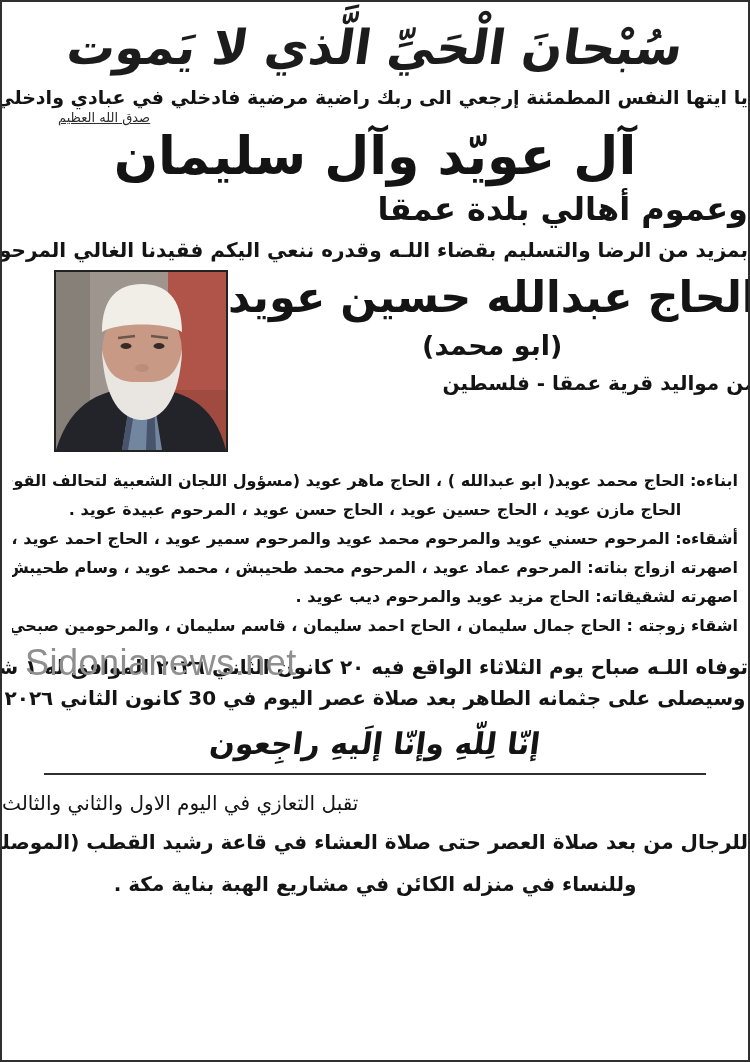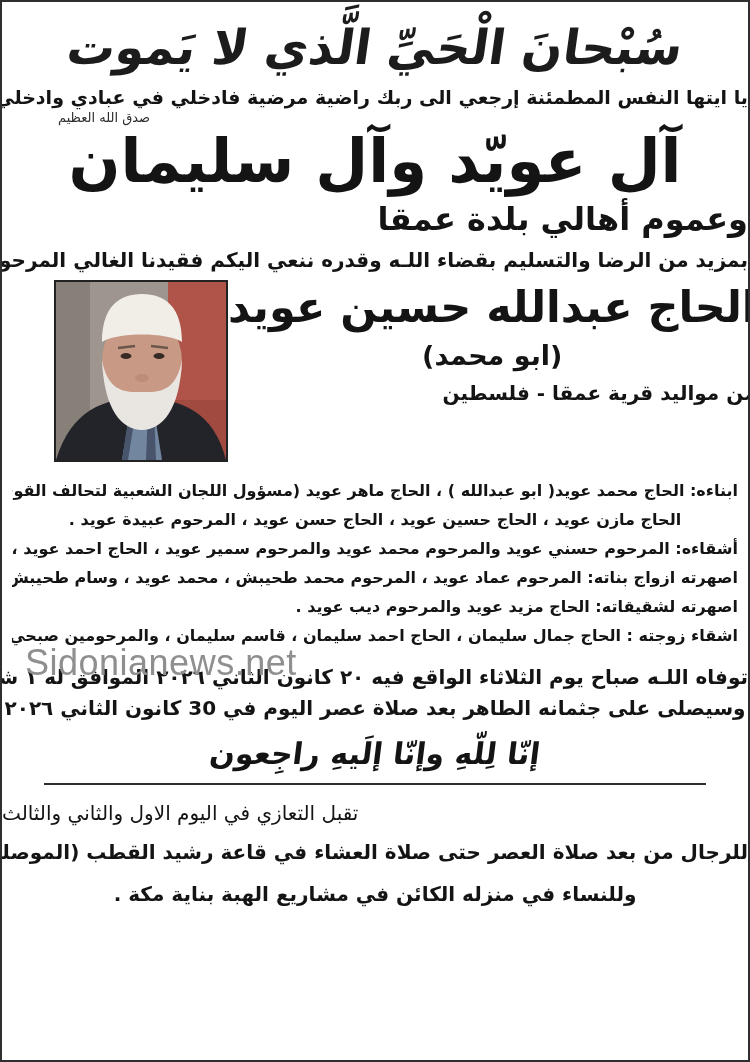--- a/index.html
+++ b/index.html
@@ -6,22 +6,22 @@
   .page {
     position:relative; width:746px; height:1058px; margin:0 auto;
     background:#ffffff; border:2px solid #2f2f2f; overflow:hidden;
     font-family:"DejaVu Sans", sans-serif; color:#141414; direction:rtl;
   }
   .callig-top {
     text-align:center; margin-top:14px; font-size:48px; font-weight:bold;
     transform:skewX(-8deg); letter-spacing:-2px; color:#1c1c1c; line-height:1.3;
   }
   .verse { text-align:center; font-size:19px; font-weight:bold; margin-top:8px; white-space:nowrap; }
-  .sadaqa { font-size:13px; color:#2e2e2e; margin-top:2px; text-align:left; padding-left:56px; }
-  .family-title { text-align:center; font-size:61px; font-weight:bold; line-height:1.12; margin-top:2px; letter-spacing:-1px; }
+  .sadaqa { font-size:13px; color:#2e2e2e; margin-top:2px; text-align:left; padding-left:56px;text-decoration:underline; }
+  .family-title { text-align:center; font-size:52px; font-weight:bold; line-height:1.12; margin-top:2px; letter-spacing:-1px; }
   .family-subtitle { text-align:right; font-size:32px; font-weight:bold; margin-top:4px; }
   .announce { text-align:center; font-size:20px; font-weight:bold; margin-top:10px; white-space:nowrap; }
   .deceased-row { display:flex; direction:ltr; align-items:flex-start; margin-top:8px; padding-left:52px; }
   .photo-frame { flex:0 0 auto; width:170px; height:178px; border:2px solid #222; background:#9e958e; }
   .photo-frame svg { display:block; }
   .deceased-info { flex:1 1 auto; direction:rtl; text-align:center; padding-top:2px; }
   .deceased-name { font-size:43px; font-weight:bold; letter-spacing:-1px; white-space:nowrap; }
   .deceased-kunya { font-size:27px; font-weight:bold; margin-top:8px; }
   .deceased-birth { font-size:20px; font-weight:bold; margin-top:10px;text-align:right; }
   .family-lines { margin-top:14px; padding:0 10px; }

